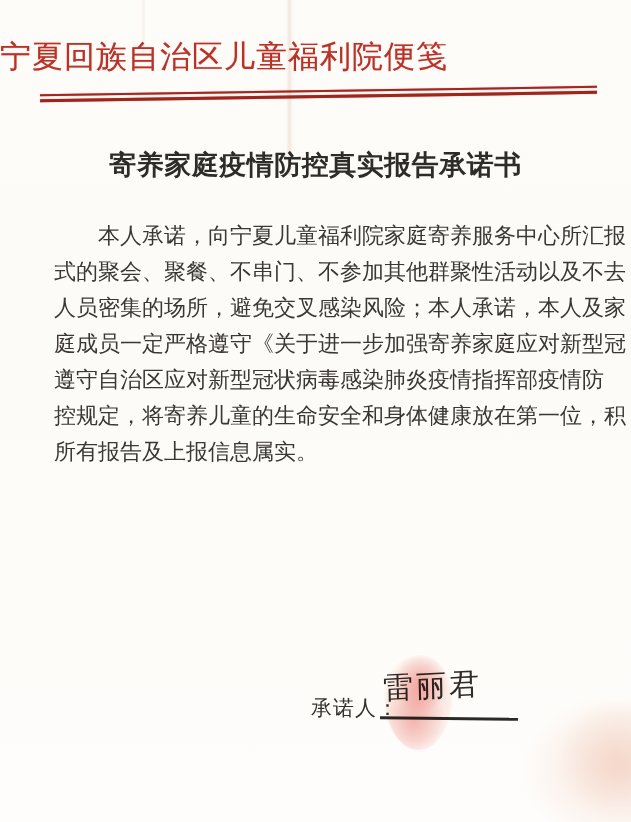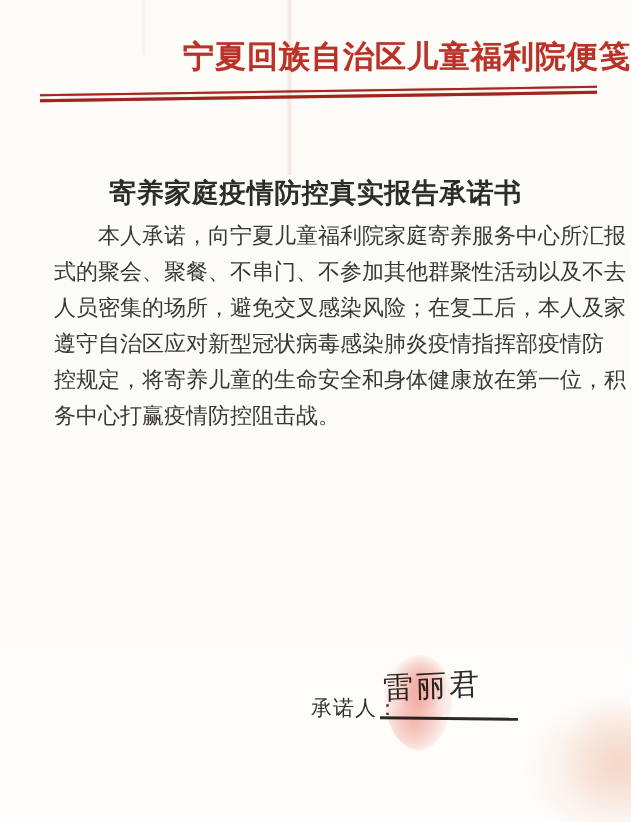--- a/index.html
+++ b/index.html
@@ -20,23 +20,23 @@
   .crease {
     position: absolute;
     background: linear-gradient(to right, rgba(214,176,158,0) 0%, rgba(214,176,158,0.28) 50%, rgba(214,176,158,0) 100%);
   }
   .crease-main { left: 286px; top: 0; width: 7px; height: 175px; }
   .crease-minor { left: 141px; top: 0; width: 5px; height: 55px; opacity: .5; }
 
   .letterhead {
     position: absolute;
     top: 36px; left: 0; right: 0;
-    text-align: right;
+    text-align: left;
     font-size: 31px;
-    font-weight: bold;
+    font-weight: normal;
     letter-spacing: 1px;
     color: #b93228;
     text-shadow: 0 0 1px rgba(185,50,40,0.45);
   }
   .rule-wrap {
     position: absolute;
     left: 40px; top: 90px;
     width: 557px;
     transform: rotate(-0.85deg);
   }
@@ -44,21 +44,20 @@
   .rule-thick { height: 3px; background: #9e241c; box-shadow: 0 0 1px rgba(163,39,30,.6); }
 
   .doc-title {
     position: absolute;
     top: 147px; left: 0; right: 0;
     text-align: center;
     font-size: 27px;
     font-weight: bold;
     letter-spacing: 0.5px;
     color: #2e2c29;
-    margin-top: 28px;
   }
 
   .body-text {
     position: absolute;
     left: 54px; top: 218px;
     width: 543px;
     font-size: 22px;
     color: #3b3733;
     letter-spacing: 0;
   }
@@ -138,24 +137,25 @@
   <div class="rule-wrap">
     <div class="rule-thin"></div>
     <div class="rule-thick"></div>
   </div>
 
   <div class="doc-title">寄养家庭疫情防控真实报告承诺书</div>
 
   <div class="body-text">
     <div class="bline first">本人承诺，向宁夏儿童福利院家庭寄养服务中心所汇报</div>
     <div class="bline">式的聚会、聚餐、不串门、不参加其他群聚性活动以及不去</div>
-    <div class="bline">人员密集的场所，避免交叉感染风险；在复工后，本人及家</div>
+    <div class="bline">人员密集的场所，避免交叉感染风险；本人承诺，本人及家</div>
+    <div class="bline">庭成员一定严格遵守《关于进一步加强寄养家庭应对新型冠</div>
     <div class="bline">遵守自治区应对新型冠状病毒感染肺炎疫情指挥部疫情防</div>
     <div class="bline">控规定，将寄养儿童的生命安全和身体健康放在第一位，积</div>
-    <div class="bline last">务中心打赢疫情防控阻击战。</div>
+    <div class="bline last">所有报告及上报信息属实。</div>
   </div>
 
   <div class="sig-label">承诺人：</div>
   <div class="sig-underline"></div>
   <div class="sig-name">雷丽君</div>
   <div class="fingerprint"></div>
 
   <div class="smudge"></div>
 
 </div>

